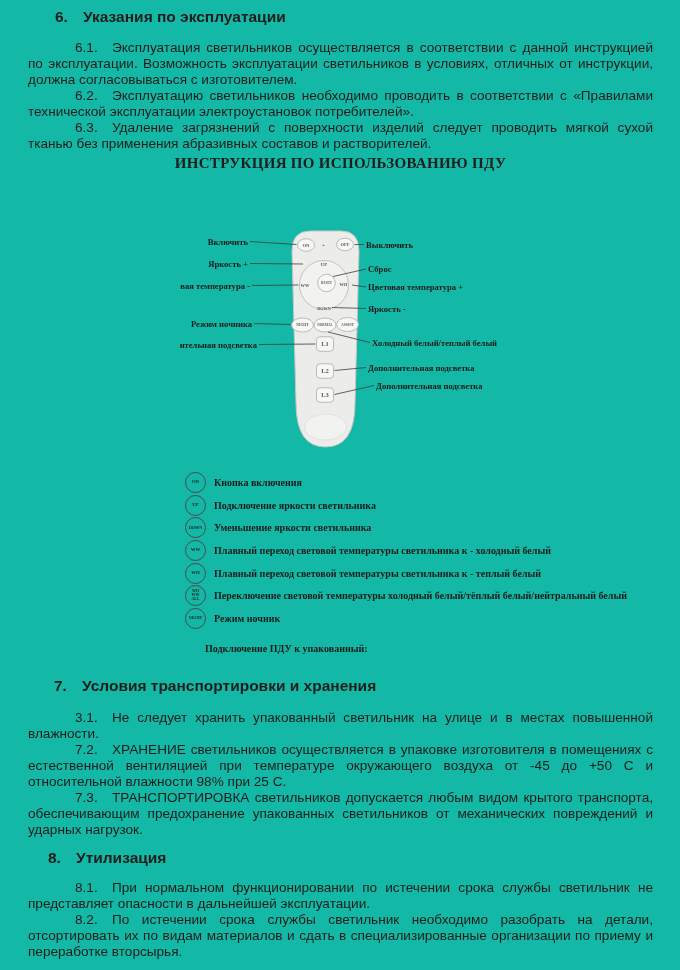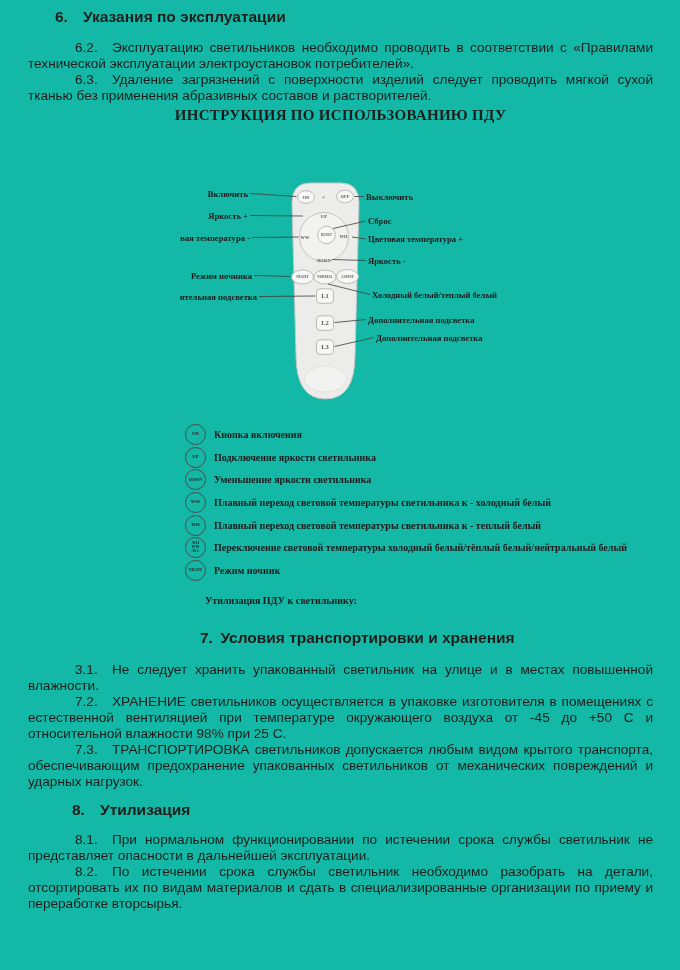--- a/index.html
+++ b/index.html
@@ -4,22 +4,22 @@
 <style>
   html,body{margin:0;padding:0;background:#ffffff;}
   .page{
     position:relative;width:680px;height:970px;box-sizing:border-box;
     background:#14b8a6;color:#1d1d1b;overflow:hidden;
     padding:8px 27px 0 28px;
     font-family:"Liberation Sans","DejaVu Sans",sans-serif;
   }
   .hd{font-size:15.5px;font-weight:bold;line-height:18px;margin:0 0 14px 27px;}
   .hd .hnum{display:inline-block;width:28px;}
-  .hd7{margin:4px 0 14px 26px;line-height:20px;text-align:center;}
-  .hd8{margin:10px 0 12px 44px;line-height:20px;}
+  .hd7{margin:4px 0 14px 26px;line-height:20px;}
+  .hd8{margin:10px 0 12px 20px;line-height:20px;}
   .para{margin:0;text-align:justify;text-indent:47px;font-size:13.6px;line-height:16px;}
   .para .pnum{display:inline-block;width:37px;text-indent:0;}
   .pdu-title{
     margin:2px 0 0 0;text-align:center;line-height:18px;
     font-family:"Liberation Serif","DejaVu Serif",serif;
     font-weight:700;font-size:15px;letter-spacing:.3px;
   }
   .figure{position:relative;height:500px;}
   .remote-svg{position:absolute;left:152px;top:53px;}
   .btn{fill:#f7f7f6;stroke:#b3b3b3;stroke-width:0.9;}
@@ -48,20 +48,21 @@
     font-family:"Liberation Serif","DejaVu Serif",serif;font-weight:600;font-size:10px;color:#1b1b1b;
   }
 </style>
 </head>
 <body>
 
 <div class="page">
 
   <h2 class="hd"><span class="hnum">6.</span><span>Указания по эксплуатации</span></h2>
 
+  <p class="para"><span class="pnum">6.1.</span><span>Эксплуатация светильников осуществляется в соответствии с данной инструкцией по эксплуатации. Возможность эксплуатации светильников в условиях, отличных от инструкции, должна согласовываться с изготовителем.</span></p>
   <p class="para"><span class="pnum">6.2.</span><span>Эксплуатацию светильников необходимо проводить в соответствии с «Правилами технической эксплуатации электроустановок потребителей».</span></p>
   <p class="para"><span class="pnum">6.3.</span><span>Удаление загрязнений с поверхности изделий следует проводить мягкой сухой тканью без применения абразивных составов и растворителей.</span></p>
 
   <div class="pdu-title">ИНСТРУКЦИЯ ПО ИСПОЛЬЗОВАНИЮ ПДУ</div>
 
   <div class="figure">
 
     <svg class="remote-svg" width="350" height="235" viewBox="0 0 350 235">
 
       <path d="M112,26 Q112,6 130,6 L161,6 Q179,6 179,26 L175,178 Q175,222 145.5,222 Q116,222 116,178 Z" fill="#ececea" stroke="#c6c6c4" stroke-width="1"></path>
@@ -151,21 +152,21 @@
 ALL</span></span>
         <span class="llabel">Переключение световой температуры холодный белый/тёплый белый/нейтральный белый</span>
       </div>
       <div class="lrow k-sm">
         <span class="lkey"><span>NIGHT</span></span>
         <span class="llabel">Режим ночник</span>
       </div>
     </div>
 
     <div class="lfooter">
-      <div>Утилизация ПДУ к светильнику:</div>
+      <div>Подключение ПДУ к упакованный:</div>
     </div>
   </div>
 
   <h2 class="hd hd7"><span class="hnum">7.</span><span>Условия транспортировки и хранения</span></h2>
 
   <p class="para"><span class="pnum">3.1.</span><span>Не следует хранить упакованный светильник на улице и в местах повышенной влажности.</span></p>
   <p class="para"><span class="pnum">7.2.</span><span>ХРАНЕНИЕ светильников осуществляется в упаковке изготовителя в помещениях с естественной вентиляцией при температуре окружающего воздуха от -45 до +50 С и относительной влажности 98% при 25 С.</span></p>
   <p class="para"><span class="pnum">7.3.</span><span>ТРАНСПОРТИРОВКА светильников допускается любым видом крытого транспорта, обеспечивающим предохранение упакованных светильников от механических повреждений и ударных нагрузок.</span></p>
 
   <h2 class="hd hd8"><span class="hnum">8.</span><span>Утилизация</span></h2>

